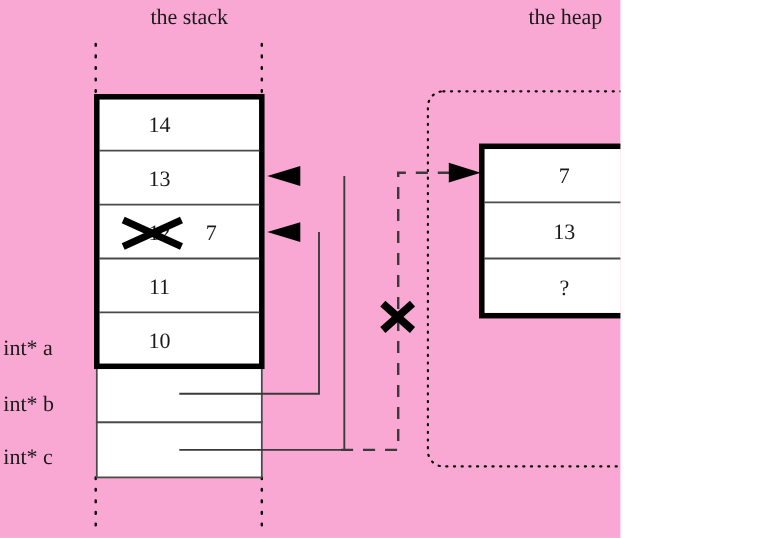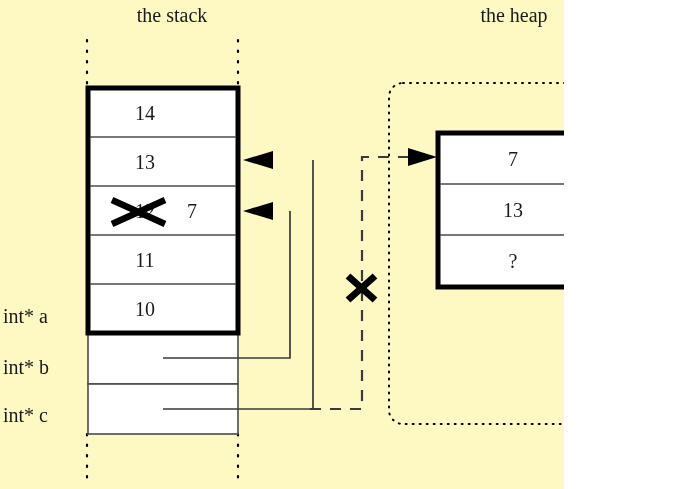--- a/index.html
+++ b/index.html
@@ -4,21 +4,21 @@
 <style>
   html, body {
     margin: 0;
     padding: 0;
     background: #ffffff;
   }
   #canvas {
     position: relative;
     width: 564px;
     height: 489px;
-    background: #fef9c3;
+    background: #f9a8d4;
     font-family: "Liberation Serif", "DejaVu Serif", serif;
     overflow: hidden;
     text-decoration: underline;
   }
   svg.layer {
     position: absolute;
     left: 0;
     top: 0;
     width: 692px;
     height: 489px;

